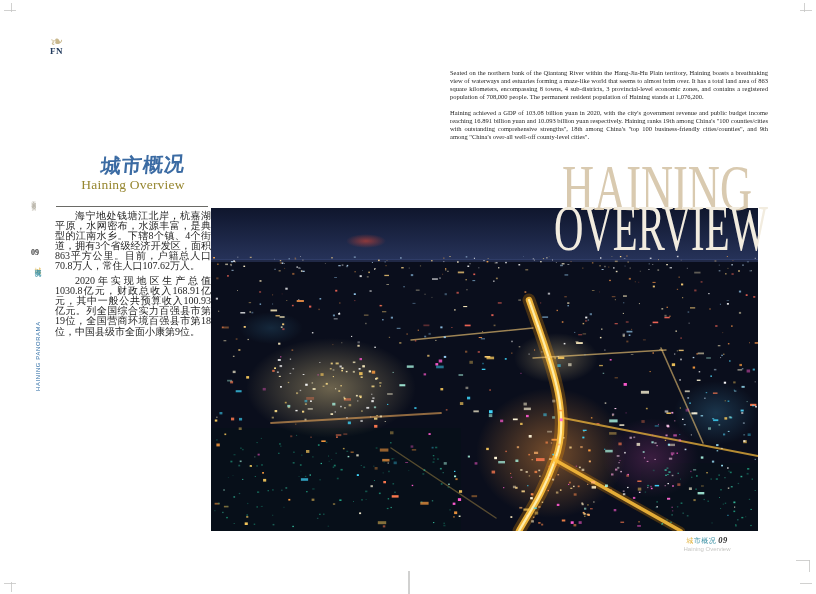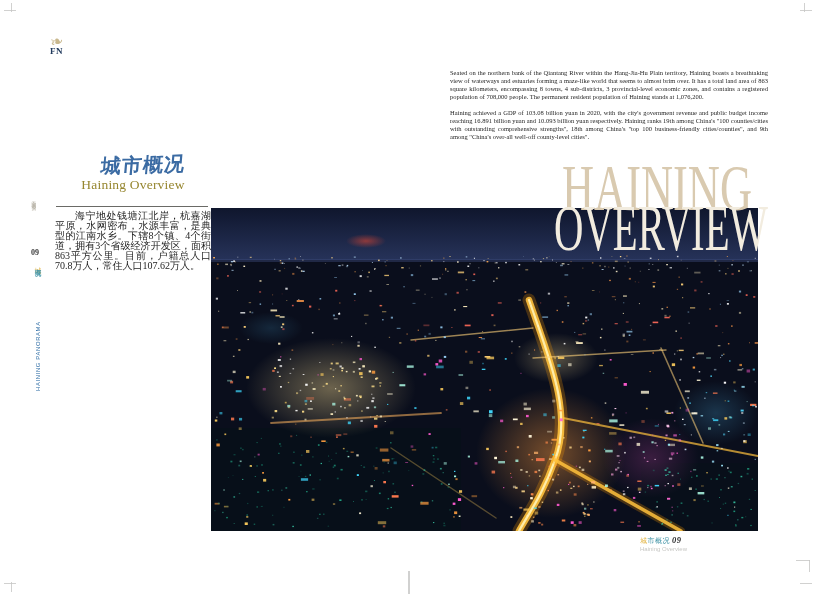--- a/index.html
+++ b/index.html
@@ -44,21 +44,21 @@
 
   
   #photo{position:absolute;left:211px;top:208px;width:547px;height:323px;background:#0a0e1c;overflow:hidden;}
   #photo svg{display:block;}
 
   
   #photo-title{position:absolute;left:548px;top:158px;width:224px;height:100px;pointer-events:none;}
   #photo-title text{font-family:"Liberation Serif","DejaVu Serif",serif;font-weight:400;}
 
   
-  #footer-right{position:absolute;left:640px;top:536px;width:134px;text-align:left;line-height:1;}
+  #footer-right{position:absolute;left:640px;top:536px;width:134px;text-align:center;line-height:1;}
   #footer-right .zh{font-size:7px;letter-spacing:.5px;}
   #footer-right .zh .first{color:#e2b23c;}
   #footer-right .zh .rest{color:#3f93a6;}
   #footer-right .num{font-size:8.5px;font-weight:bold;color:#2b2b2b;font-style:italic;margin-left:2px;}
   #footer-right .en{font-size:6px;color:#c7c7c4;margin-top:1px;font-family:"Liberation Sans",sans-serif;}
 </style>
 </head>
 <body>
 
 <div id="spread">
@@ -87,20 +87,21 @@
   <div id="series-vert">HAINING PANORAMA</div>
 
   <div id="title-block">
     <div id="title-zh">城市概况</div>
     <div id="title-en">Haining Overview</div>
   </div>
   <div id="title-rule"></div>
 
   <div id="zh-text">
     <p>海宁地处钱塘江北岸，杭嘉湖平原，水网密布，水源丰富，是典型的江南水乡。下辖8个镇、4个街道，拥有3个省级经济开发区，面积863平方公里。目前，户籍总人口70.8万人，常住人口107.62万人。</p>
+    <p>2020年实现地区生产总值1030.8亿元，财政总收入168.91亿元，其中一般公共预算收入100.93亿元。列全国综合实力百强县市第19位，全国营商环境百强县市第18位，中国县级市全面小康第9位。</p>
   </div>
 
   <div id="en-text">
     <p>Seated on the northern bank of the Qiantang River within the Hang-Jia-Hu Plain territory, Haining boasts a breathtaking view of waterways and estuaries forming a maze-like world that seems to almost brim over. It has a total land area of 863 square kilometers, encompassing 8 towns, 4 sub-districts, 3 provincial-level economic zones, and contains a registered population of 708,000 people. The permanent resident population of Haining stands at 1,076,200.</p>
     <p>Haining achieved a GDP of 103.08 billion yuan in 2020, with the city's government revenue and public budget income reaching 16.891 billion yuan and 10.093 billion yuan respectively. Haining ranks 19th among China's "100 counties/cities with outstanding comprehensive strengths", 18th among China's "top 100 business-friendly cities/counties", and 9th among "China's over-all well-off county-level cities".</p>
   </div>
 
   <div id="photo">
     <svg id="photo-svg" width="547" height="323" viewBox="0 0 547 323" xmlns="http://www.w3.org/2000/svg">
       <defs>

